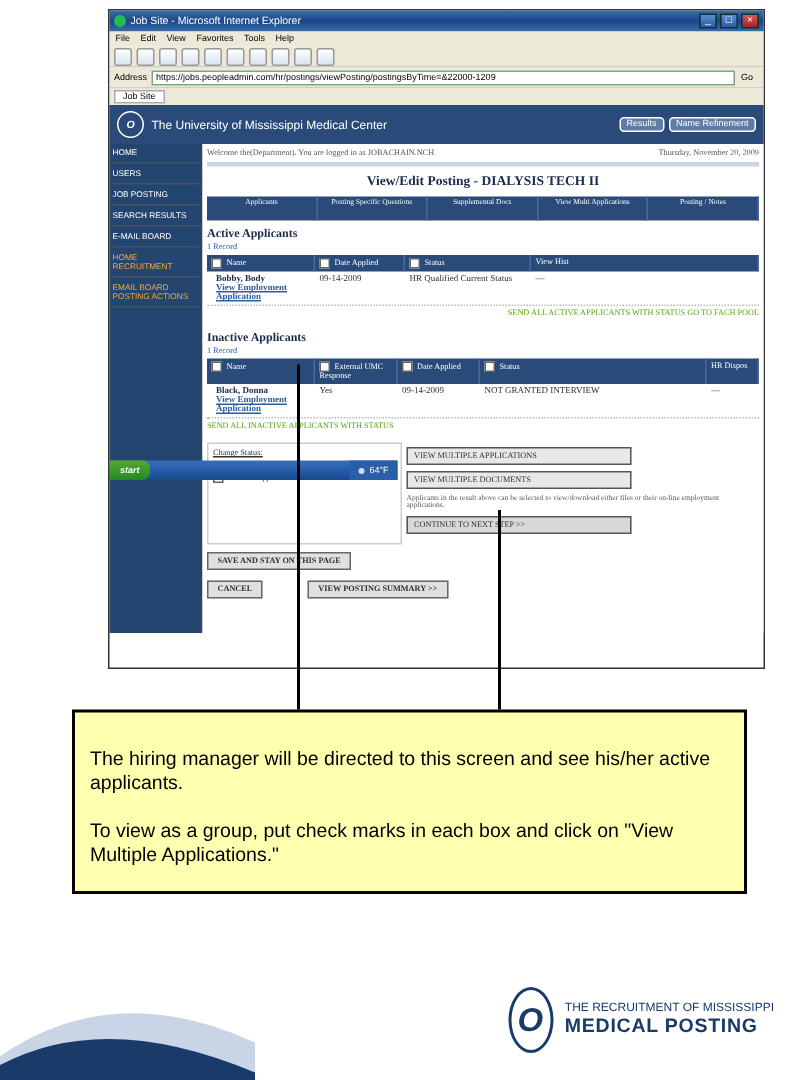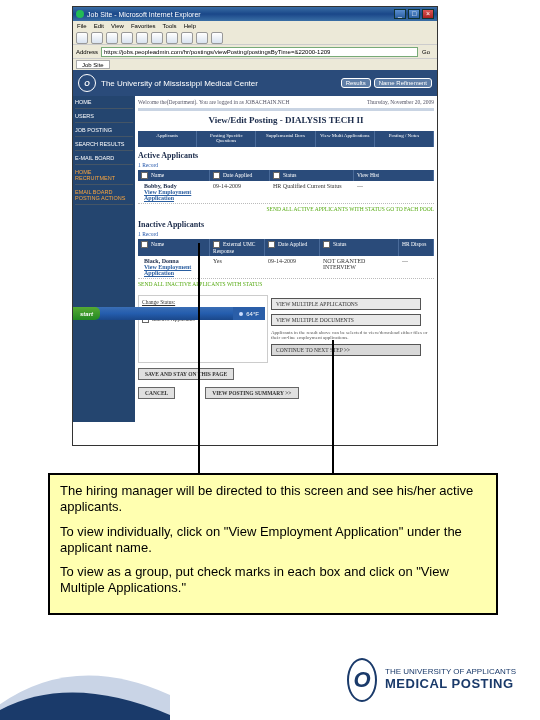--- a/index.html
+++ b/index.html
@@ -1,19 +1,19 @@
 <!DOCTYPE html>
 <html><head>
 <meta charset="utf-8">
 <style>
   * { margin: 0; padding: 0; box-sizing: border-box; }
   body { width: 540px; height: 720px; background: #fff; font-family: "Segoe UI", Tahoma, sans-serif; position: relative; overflow: hidden; }
 
   
-  .shot { position: absolute; left: 72px; top: 6px; width: 366px; height: 440px; border: 1px solid #333; background: #fff; font-size: 7px; color: #000; }
+  .shot { position: absolute; left: 72px; top: 6px; width: 438px; height: 440px; border: 1px solid #333; background: #fff; font-size: 7px; color: #000; }
 
   
   .titlebar { height: 14px; background: linear-gradient(#3a6ea5,#1a4789,#3a6ea5); display: flex; align-items: center; padding: 0 3px; color: #fff; }
   .titlebar .ie-icon { width: 8px; height: 8px; background: #2b5; border-radius: 50%; margin-right: 3px; }
   .titlebar span { flex: 1; }
   .wbtn { width: 12px; height: 10px; background: linear-gradient(#5a8ed0,#2a5ea0); border: 1px solid #133; margin-left: 2px; font-size: 7px; text-align: center; line-height: 8px; color:#fff; }
   .wbtn.close { background: linear-gradient(#d55,#a22); }
 
   
   .menubar { height: 10px; background: #ece9d8; display: flex; align-items: center; padding: 0 4px; font-size: 6px; }
@@ -73,21 +73,21 @@
   .taskbar { position: absolute; left: 0; right: 0; bottom: 0; height: 13px; background: linear-gradient(#3a6eb5,#245dad,#1a4789); display: flex; align-items: center; font-size: 6px; color:#fff; }
   .startbtn { background: linear-gradient(#5a3,#282); height: 13px; padding: 0 7px; display:flex; align-items:center; font-weight:bold; font-style: italic; border-radius: 0 5px 5px 0; }
   .tray { margin-left: auto; background: #2a5ea8; height: 13px; padding: 0 6px; display:flex; align-items:center; gap:3px; }
   .tray .dot { width:4px; height:4px; background:#cdf; border-radius:50%; }
 
   
   .cline { position: absolute; width: 2px; background: #000; }
 
   
   .instructions { position: absolute; left: 48px; top: 473px; width: 450px; background: #ffffb0; border: 2px solid #000; padding: 8px 10px; font-size: 13px; line-height: 1.25; color: #000; }
-  .instructions p { margin-bottom: 8px; }
+  .instructions p { margin-bottom: 8px; margin-top: 15px; }
 
   
   .footer { position: absolute; right: 24px; bottom: 18px; display: flex; align-items: center; gap: 8px; }
   .flogo { width: 30px; height: 44px; border: 2px solid #1a3a6a; border-radius: 50% / 50%; display: flex; align-items: center; justify-content: center; color: #1a3a6a; font-style: italic; font-weight: bold; font-size: 22px; }
   .ftxt { font-size: 8px; color: #1a3a6a; line-height: 1.1; }
   .ftxt .big { font-size: 13px; font-weight: bold; letter-spacing: 0.5px; }
 
   .swoosh { position: absolute; left: -40px; bottom: -20px; width: 210px; height: 110px; }
 
   .pagenum { position: absolute; left: 20px; bottom: 35px; font-size: 12px; color: #fff; font-weight: bold; }
@@ -249,30 +249,29 @@
       <span>64°F</span>
     </div>
   </div>
 </div>
 
 <div class="cline" style="left:198px; top:243px; height:232px;"></div>
 <div class="cline" style="left:332px; top:340px; height:135px;"></div>
 
 <div class="instructions">
   <p>The hiring manager will be directed to this screen and see his/her active applicants.</p>
-  <p>To view individually, click on "View Employment Application" under the applicant name.</p>
   <p>To view as a group, put check marks in each box and click on "View Multiple Applications."</p>
 </div>
 
 <svg class="swoosh" viewBox="0 0 210 110">
   <path d="M0,110 Q90,10 210,65 L210,110 Z" fill="#c9d4e6"></path>
   <path d="M0,110 Q80,30 210,85 L210,110 Z" fill="#1a3a6a"></path>
 </svg>
 
 <div class="pagenum">5</div>
 
 <div class="footer">
   <div class="flogo">O</div>
   <div class="ftxt">
-    <div>THE UNIVERSITY OF APPLICANTS</div>
+    <div>THE RECRUITMENT OF MISSISSIPPI</div>
     <div class="big">MEDICAL POSTING</div>
   </div>
 </div>
 
 </body></html>

